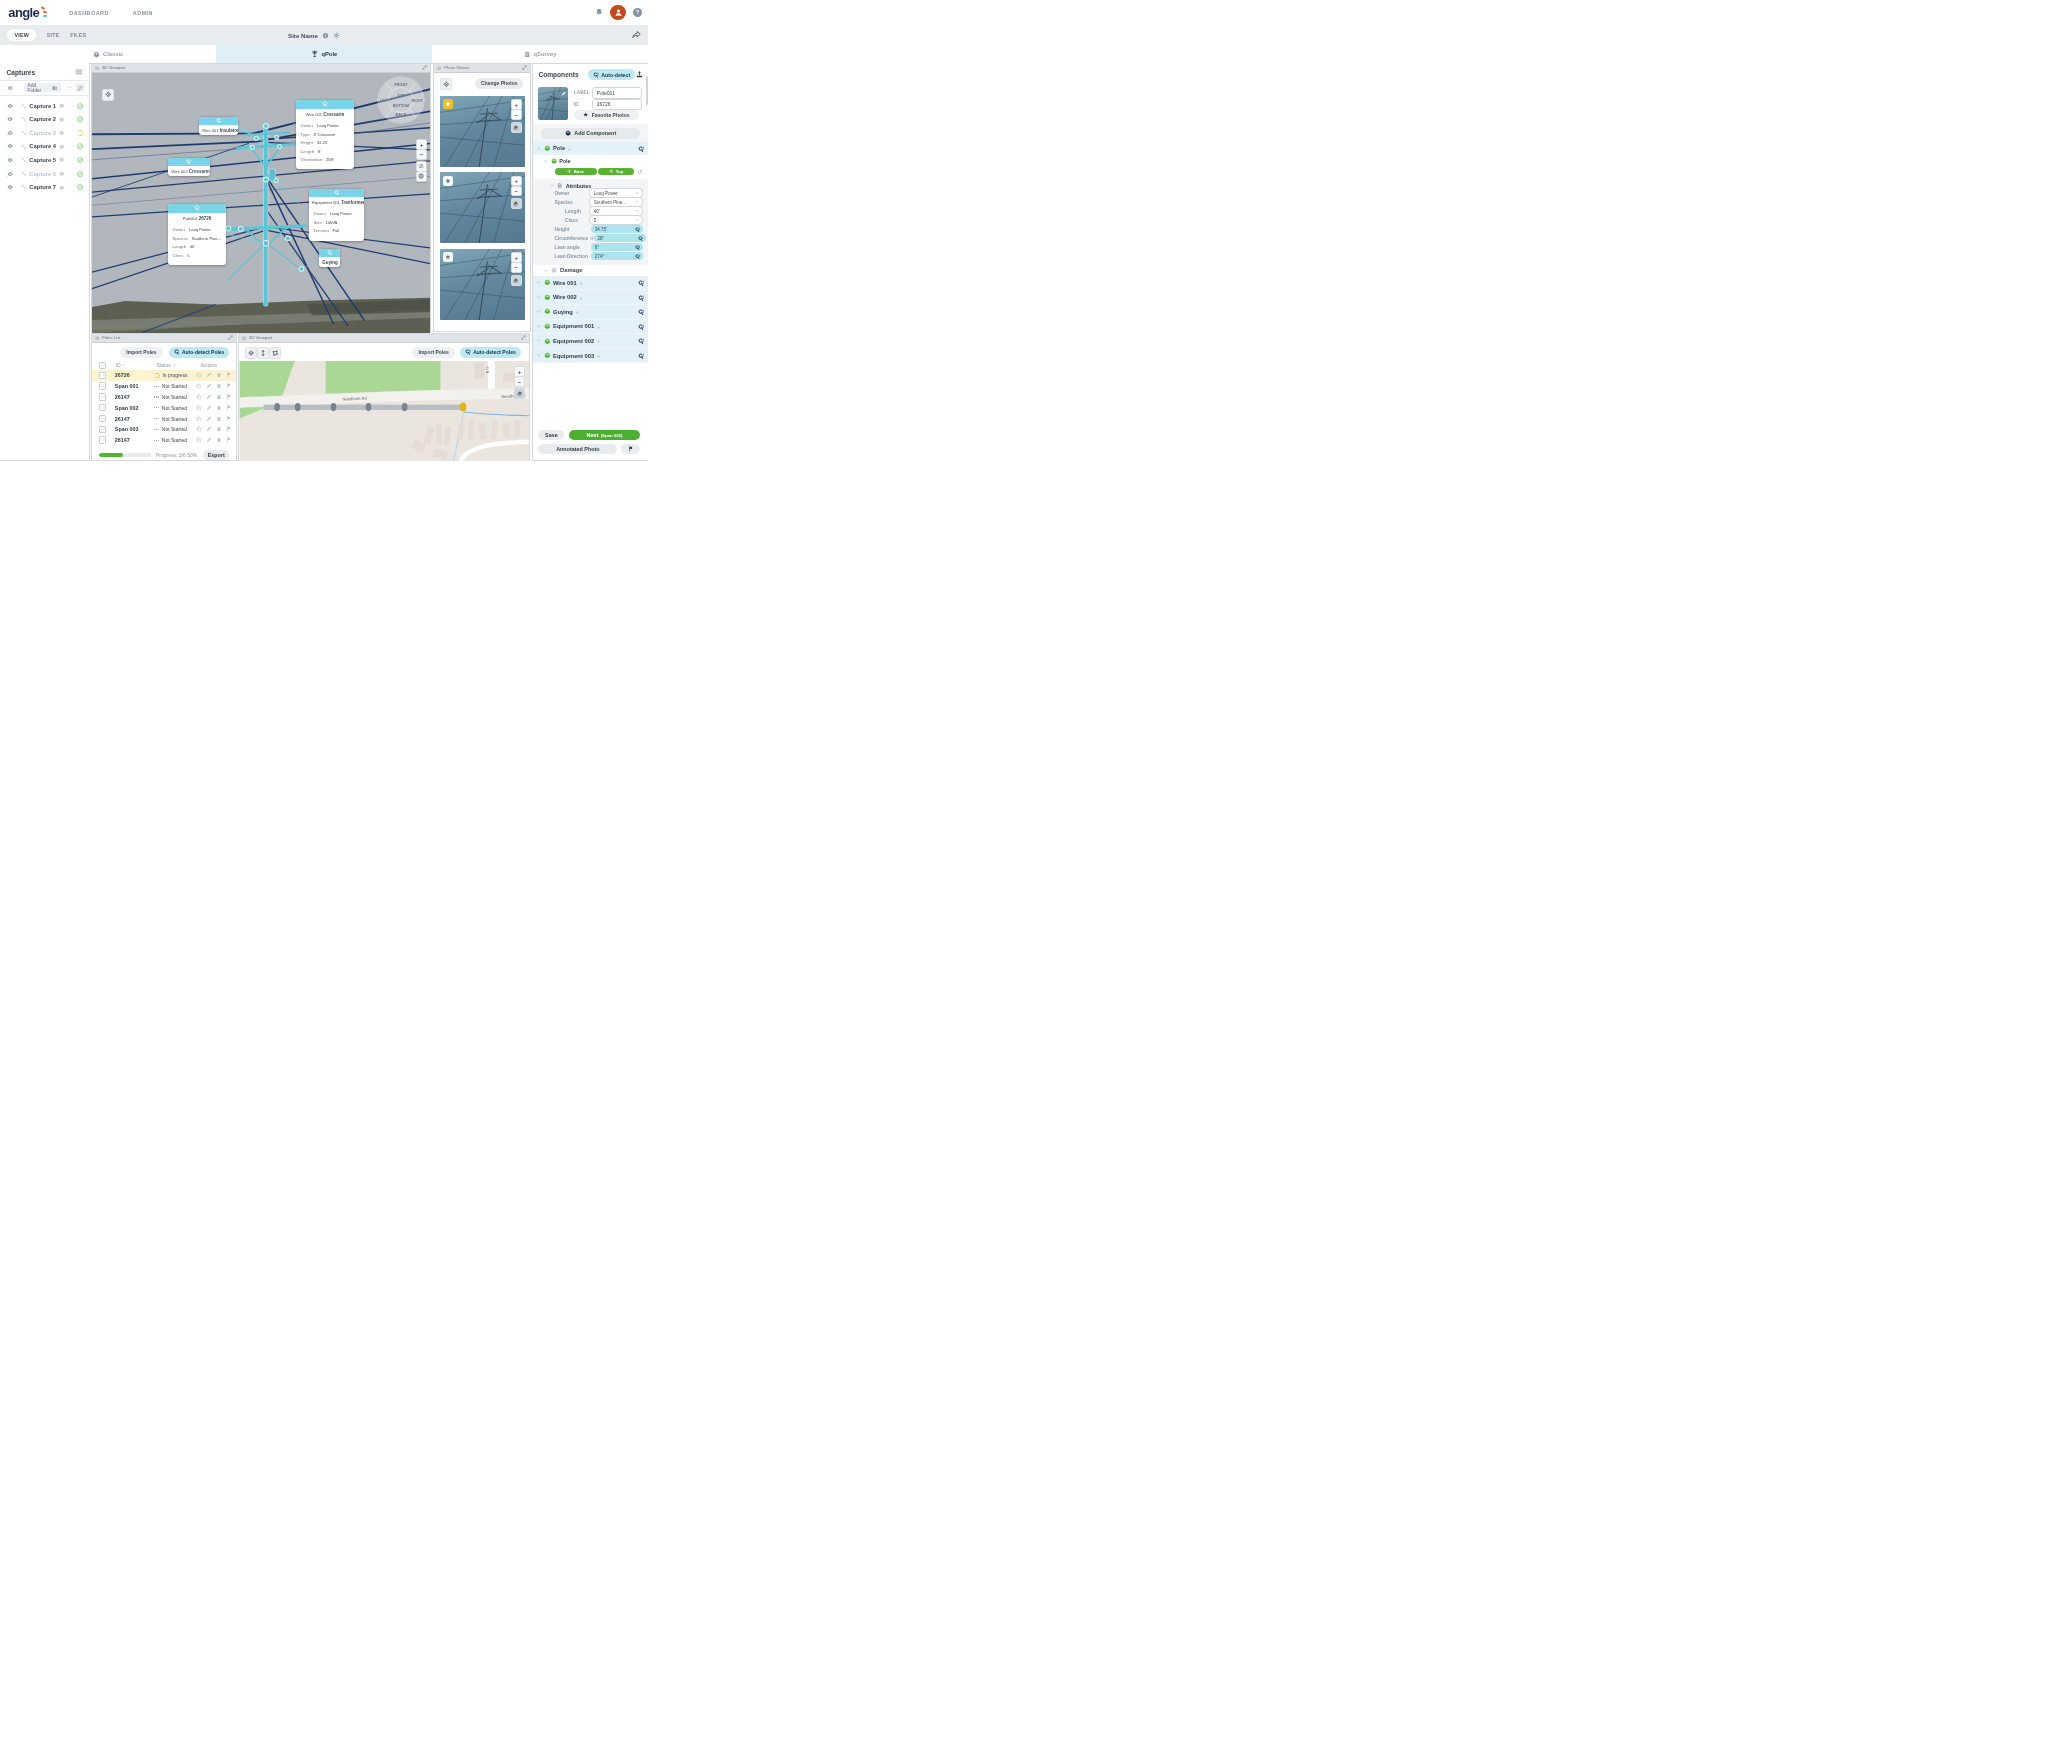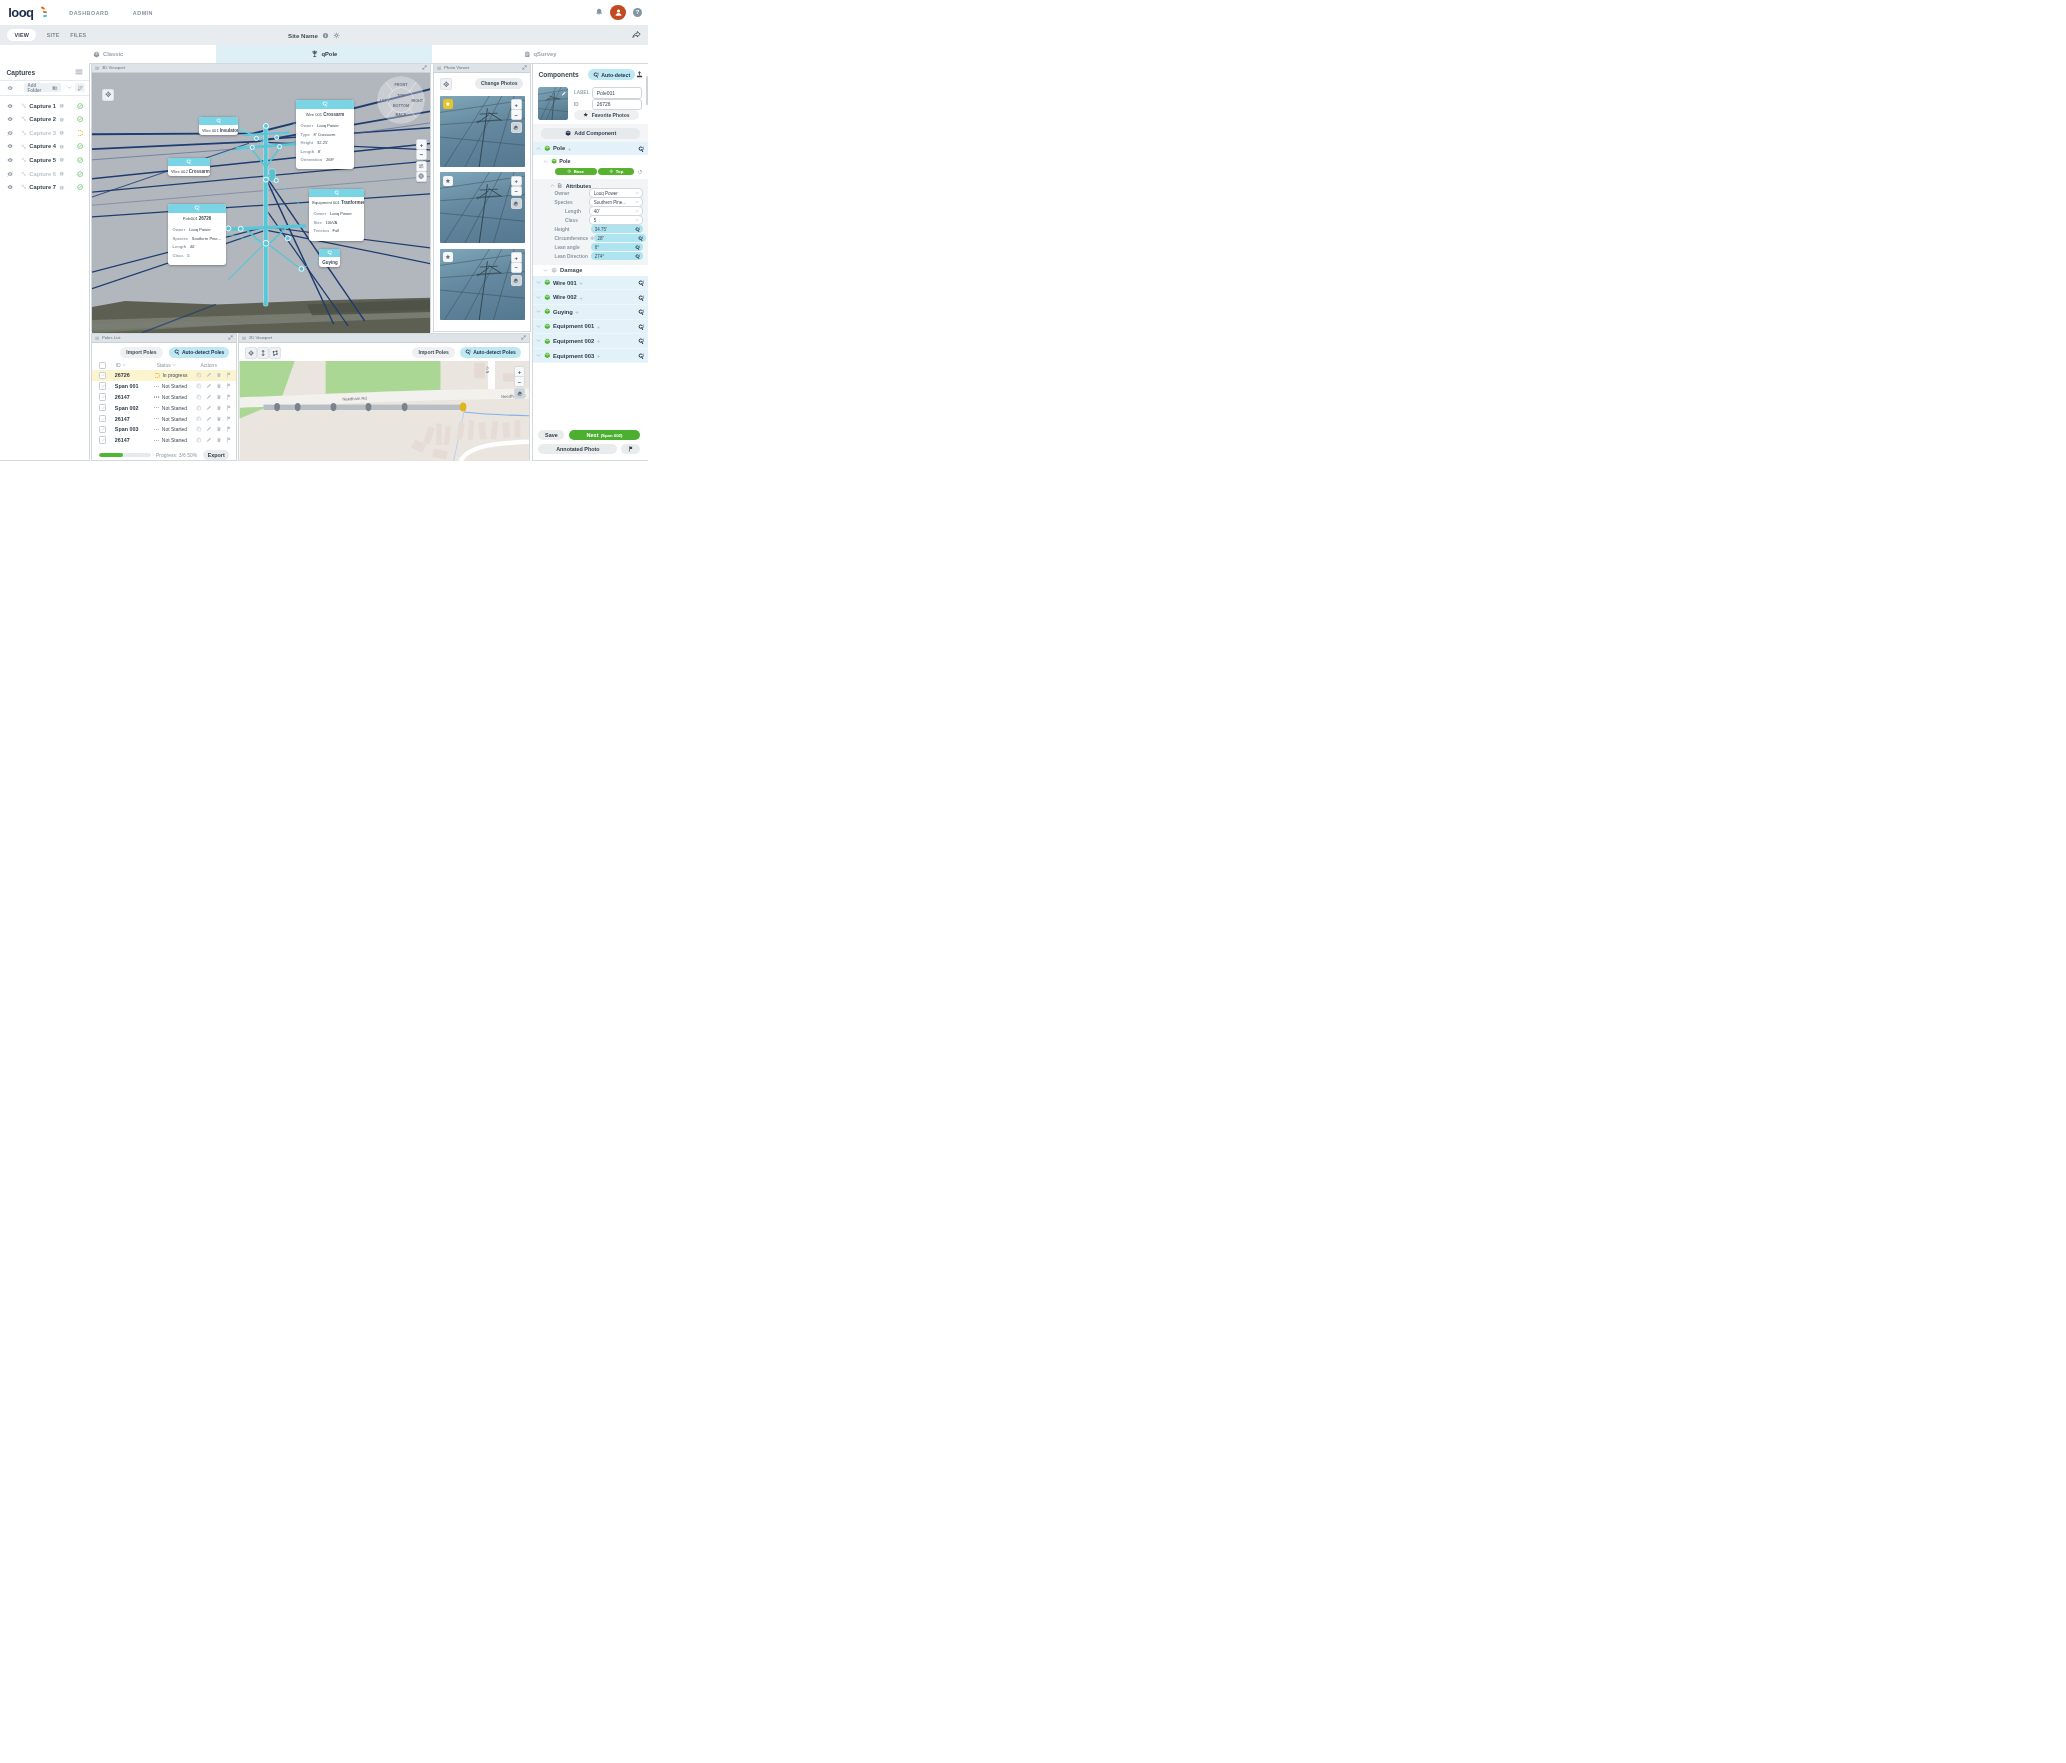--- a/index.html
+++ b/index.html
@@ -301,21 +301,21 @@
     <symbol id="sym-tick" viewBox="0 0 16 16">
       <path d="M3.2 8.6l3 3 6.6-7.2" stroke="currentColor" stroke-width="2.2" fill="none" stroke-linecap="round" stroke-linejoin="round"></path>
     </symbol>
   </defs>
 </svg>
 
 <div id="app">
 
   <div class="topbar">
     <div class="logo">
-      <span class="logo-text">looq</span>
+      <span class="logo-text">angle</span>
       <span class="logo-dash d1"></span>
       <span class="logo-dash d2"></span>
       <span class="logo-dash d3"></span>
     </div>
     <div class="topnav">
       <span class="nv">DASHBOARD</span>
       <span class="nv">ADMIN</span>
     </div>
     <div class="top-right">
       <svg class="i" width="8.3" height="8.3" style="color:#8595a3" viewBox="0 0 20 20">

